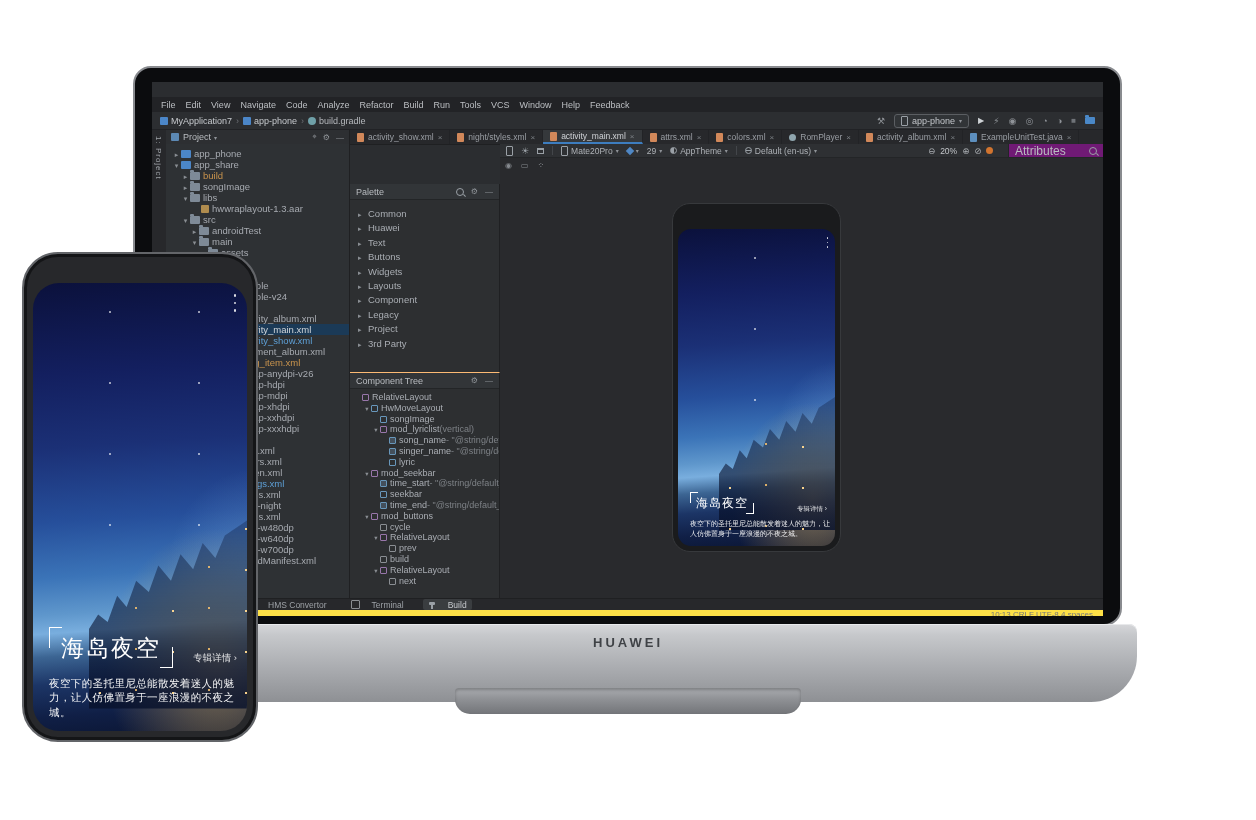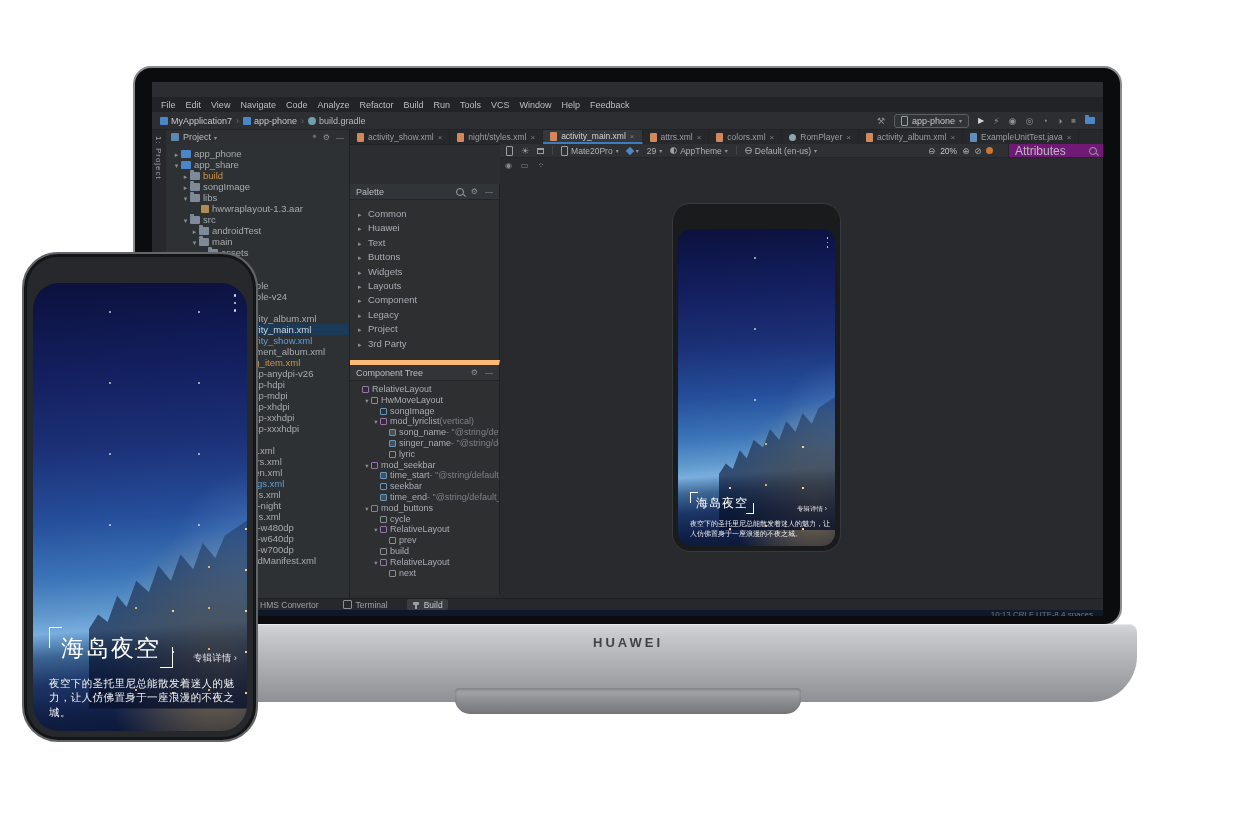--- a/index.html
+++ b/index.html
@@ -64,21 +64,21 @@
   .d0{padding-left:6px;} .d1{padding-left:15px;} .d2{padding-left:24px;} .d3{padding-left:33px;} .d4{padding-left:42px;} .d5{padding-left:51px;}
   .c-or{color:#c8934d;} .c-bl{color:#5d9fd6;}
   .r.sel{background:#1b3a57;color:#d0d4d8;}
 
   
   .palette{position:absolute;left:198px;top:62px;width:150px;height:219px;background:#2d2f31;border-right:1px solid #1f2022;box-sizing:border-box;margin-top:40px;}
   .pheader{height:15px;background:#323538;display:flex;align-items:center;padding:0 6px;font-size:9px;color:#b9bcc0;border-bottom:1px solid #232527;}
   .pheader .ph-icons{gap:7px;}
   .prow{height:14.4px;line-height:14.4px;padding-left:8px;font-size:9.5px;color:#a9adb3;}
   .prow .a{display:inline-block;width:10px;color:#8a8e93;font-size:7px;}
-  .component{position:absolute;left:198px;top:278px;width:150px;height:235px;background:#2d2f31;border-right:1px solid #1f2022;border-top:5px solid #fdba74;box-sizing:border-box;overflow:hidden;}
+  .component{position:absolute;left:198px;top:290px;width:150px;height:235px;background:#2d2f31;border-right:1px solid #1f2022;border-top:1px solid #fdba74;box-sizing:border-box;overflow:hidden;}
   .crow{height:10.8px;line-height:10.8px;white-space:nowrap;font-size:9px;color:#a9adb3;overflow:hidden;}
   .crow .a{display:inline-block;width:8px;color:#8a8e93;font-size:6.5px;text-align:center;}
   .ci{display:inline-block;width:7px;height:7px;margin-right:3px;vertical-align:-1px;border-radius:1px;box-sizing:border-box;}
   .ci-l{border:1px solid #9876aa;} .ci-v{border:1px solid #6897bb;} .ci-t{border:1px solid #6897bb;background:#44505c;} .ci-b{border:1px solid #8a8e93;}
   .cd0{padding-left:4px;} .cd1{padding-left:13px;} .cd2{padding-left:22px;} .cd3{padding-left:31px;}
   .suffix{color:#7d8186;}
 
   
   .designtb{position:absolute;left:348px;top:62px;width:508px;height:14px;background:#2e3033;border-bottom:1px solid #232527;display:flex;align-items:center;gap:8px;padding:0 6px;box-sizing:border-box;font-size:8.5px;color:#aeb2b7;}
   .dsep{width:1px;height:9px;background:#43464a;}
@@ -141,28 +141,28 @@
   .pcap{position:absolute;left:16px;right:10px;bottom:12px;color:#fff;}
   .pcap-top{display:flex;align-items:flex-end;justify-content:space-between;}
   .ptitle{font-size:23px;letter-spacing:2px;position:relative;padding:6px 12px 4px 12px;}
   .ptitle::before{content:"";position:absolute;left:0;top:0;width:12px;height:20px;border-left:1.5px solid #fff;border-top:1.5px solid #fff;}
   .ptitle::after{content:"";position:absolute;right:0;bottom:0;width:12px;height:20px;border-right:1.5px solid #fff;border-bottom:1.5px solid #fff;}
   .plink{font-size:9.5px;opacity:.85;padding-bottom:3px;}
   .pdesc{margin-top:8px;font-size:10.5px;line-height:14.5px;letter-spacing:.4px;opacity:.95;width:202px;}
 
   
   .bottombar{position:absolute;left:0;top:516px;width:951px;height:12px;background:#27282b;border-top:1px solid #1f2022;display:flex;align-items:center;font-size:8.5px;color:#9da1a6;padding-left:90px;box-sizing:border-box;gap:14px;}
-  .btab{display:flex;align-items:center;gap:4px;padding:0 5px;height:11px;}
+  .btab{display:flex;align-items:center;gap:12px;padding:0 5px;height:11px;}
   .btab.active{background:#3a3d40;border-radius:2px;color:#c6c9cd;}
   .ti{display:inline-block;width:7px;height:7px;border:1px solid #8a8e93;border-radius:1px;}
   .ti.round{border-radius:50%;}
   .hammer{display:inline-block;width:8px;height:8px;position:relative;}
   .hammer::before{content:"";position:absolute;left:1px;top:1px;width:6px;height:3px;background:#9aa0a6;border-radius:1px;}
   .hammer::after{content:"";position:absolute;left:3px;top:3px;width:2px;height:5px;background:#9aa0a6;}
-  .statusbar{position:absolute;left:0;top:528px;width:951px;height:6px;background:#0f172a;overflow:hidden;font-size:8px;color:#72767b;text-align:right;padding-right:10px;box-sizing:border-box;}
+  .statusbar{position:absolute;left:0;top:528px;width:951px;height:6px;background:#fde047;overflow:hidden;font-size:8px;color:#72767b;text-align:right;padding-right:10px;box-sizing:border-box;}
 </style>
 </head>
 <body>
 
 <div class="stage">
 
   <div id="lid"></div>
 
   <div id="ide">
 

